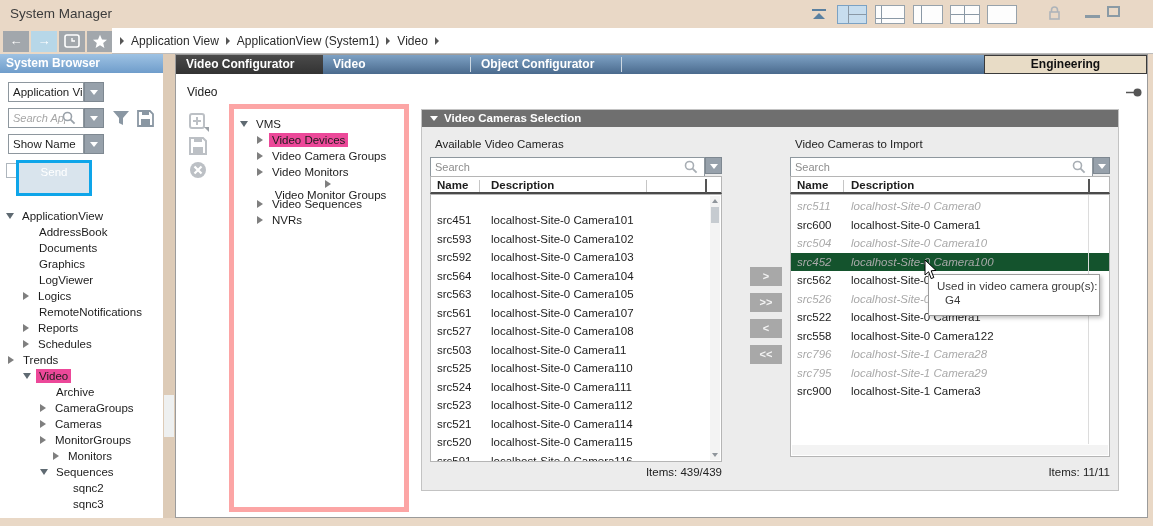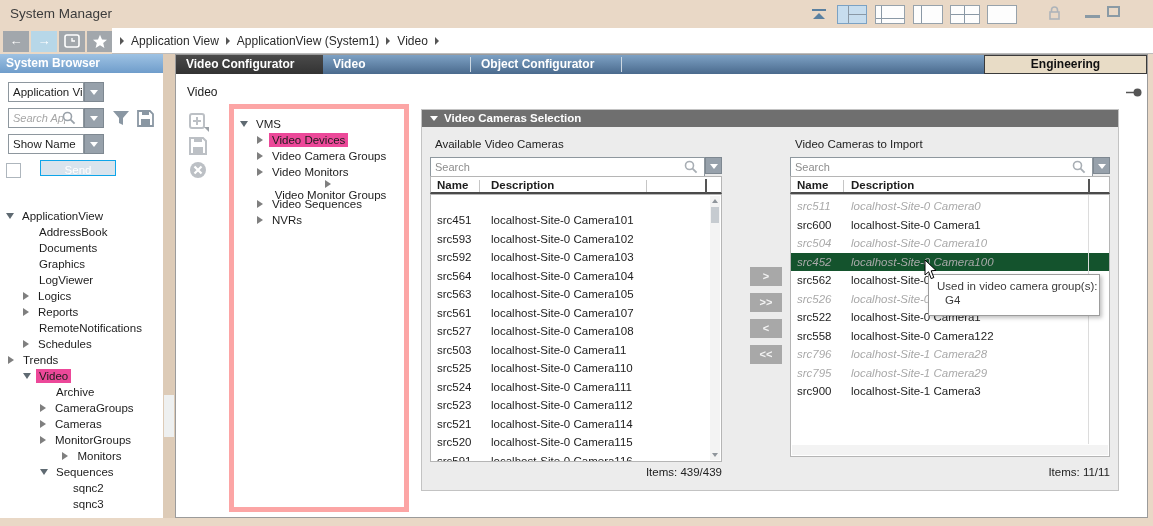--- a/index.html
+++ b/index.html
@@ -18,21 +18,21 @@
   .ctri{width:0;height:0;border-left:4px solid #555;border-top:4px solid transparent;border-bottom:4px solid transparent;margin:0 3px}
   
   .sidebar{left:0;top:54px;width:163px;height:464px;background:#fff}
   .sbheader{height:19px;background:linear-gradient(#9ec2e3,#6f9dcb);color:#fff;font-weight:bold;font-size:12px;line-height:19px;padding-left:6px}
   .combo{position:absolute;height:20px;background:#fff;border:1px solid #8e979e;box-sizing:border-box;line-height:18px;padding-left:4px;overflow:hidden;white-space:nowrap}
   .dropbtn{position:absolute;width:20px;height:20px;background:#97a1ab;border:1px solid #7e8891;box-sizing:border-box}
   .dtri{position:absolute;left:50%;top:50%;margin:-2px 0 0 -4px;border-top:5px solid #fff;border-left:4px solid transparent;border-right:4px solid transparent;width:0;height:0}
   .srch{position:absolute;height:20px;border:1px solid #8e979e;box-sizing:border-box;background:#fff;font-family:"Liberation Sans",sans-serif;font-size:11px;padding:0 18px 0 4px;color:#333}
   .srch.it::placeholder{font-style:italic;color:#a6a6a6}
   .srch::placeholder{color:#8d8d8d}
-  .sendbtn{position:absolute;left:40px;top:106px;width:76px;height:16px;background:#d9e4ed;border:1px solid #0ea5e9;color:#fff;text-align:center;line-height:18px;box-sizing:border-box}
+  .sendbtn{position:absolute;left:16px;top:106px;width:76px;height:36px;background:#d9e4ed;border:3px solid #0ea5e9;color:#fff;text-align:center;line-height:18px;box-sizing:border-box}
   .chk{position:absolute;left:6px;top:109px;width:13px;height:13px;background:#fff;border:1px solid #aeb6bd}
   
   .trow{height:16px;display:flex;align-items:center;white-space:nowrap}
   .tri-d{width:0;height:0;border-top:6px solid #5f6a72;border-left:4px solid transparent;border-right:4px solid transparent;margin-right:5px;flex:none}
   .tri-r{width:0;height:0;border-left:6px solid #7f7f7f;border-top:4px solid transparent;border-bottom:4px solid transparent;margin-right:6px;flex:none}
   .tri-sp{width:13px;flex:none}
   .tlabel{padding:0 3px;line-height:14px}
   .tsel{background:#ec4899}
   
   .main{left:175px;top:54px;width:973px;height:464px;background:#fff;border:1px solid #9b9b9b;box-sizing:border-box}
@@ -183,26 +183,26 @@
         </div>
         <div class="trow" style="padding-left: 23px;">
           <span class="tri-sp"></span>
           <span class="tlabel">LogViewer</span>
         </div>
         <div class="trow" style="padding-left: 23px;">
           <span class="tri-r"></span>
           <span class="tlabel">Logics</span>
         </div>
         <div class="trow" style="padding-left: 23px;">
+          <span class="tri-sp"></span>
+          <span class="tlabel">RemoteNotifications</span>
+        </div>
+        <div class="trow" style="padding-left: 23px;">
           <span class="tri-r"></span>
           <span class="tlabel">Reports</span>
-        </div>
-        <div class="trow" style="padding-left: 23px;">
-          <span class="tri-sp"></span>
-          <span class="tlabel">RemoteNotifications</span>
         </div>
         <div class="trow" style="padding-left: 23px;">
           <span class="tri-r"></span>
           <span class="tlabel">Schedules</span>
         </div>
         <div class="trow" style="padding-left: 8px;">
           <span class="tri-r"></span>
           <span class="tlabel">Trends</span>
         </div>
         <div class="trow" style="padding-left: 23px;">
@@ -218,21 +218,21 @@
           <span class="tlabel">CameraGroups</span>
         </div>
         <div class="trow" style="padding-left: 40px;">
           <span class="tri-r"></span>
           <span class="tlabel">Cameras</span>
         </div>
         <div class="trow" style="padding-left: 40px;">
           <span class="tri-r"></span>
           <span class="tlabel">MonitorGroups</span>
         </div>
-        <div class="trow" style="padding-left: 24px; justify-content: center;">
+        <div class="trow" style="padding-left: 53px;">
           <span class="tri-r"></span>
           <span class="tlabel">Monitors</span>
         </div>
         <div class="trow" style="padding-left: 40px;">
           <span class="tri-d"></span>
           <span class="tlabel">Sequences</span>
         </div>
         <div class="trow" style="padding-left: 57px;">
           <span class="tri-sp"></span>
           <span class="tlabel">sqnc2</span>

